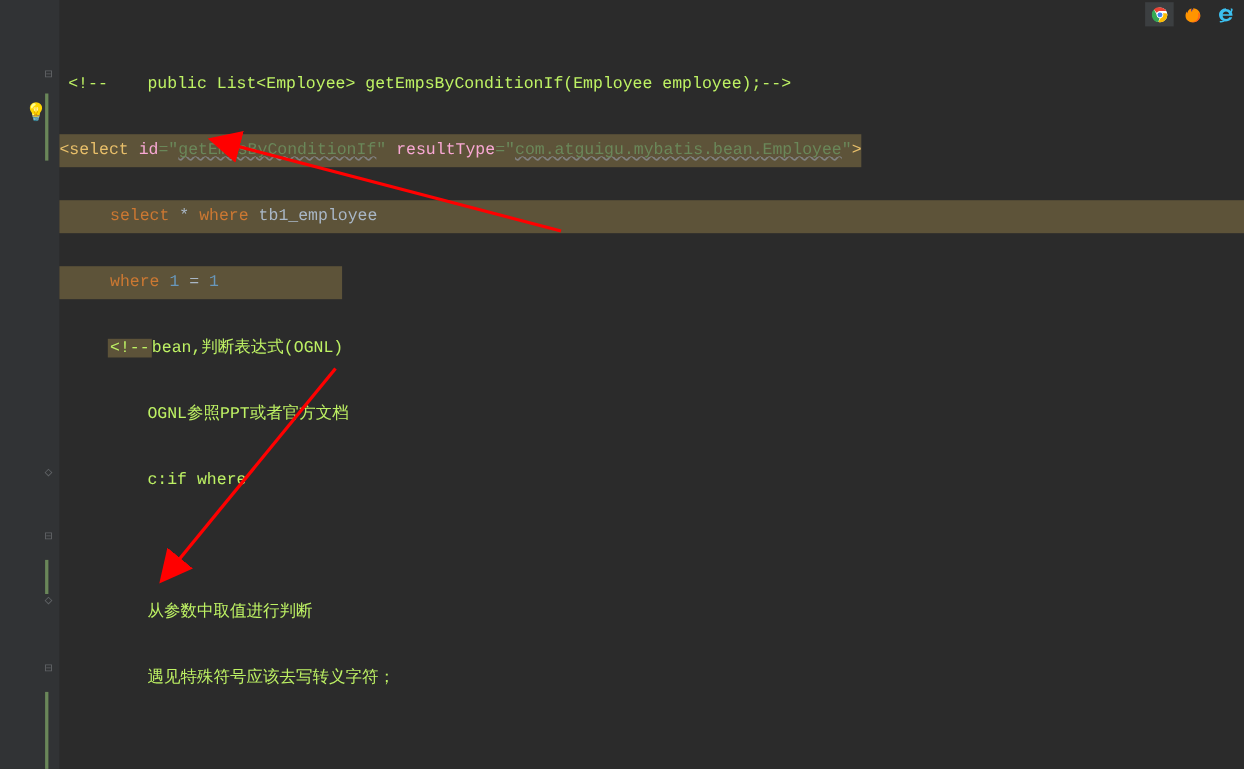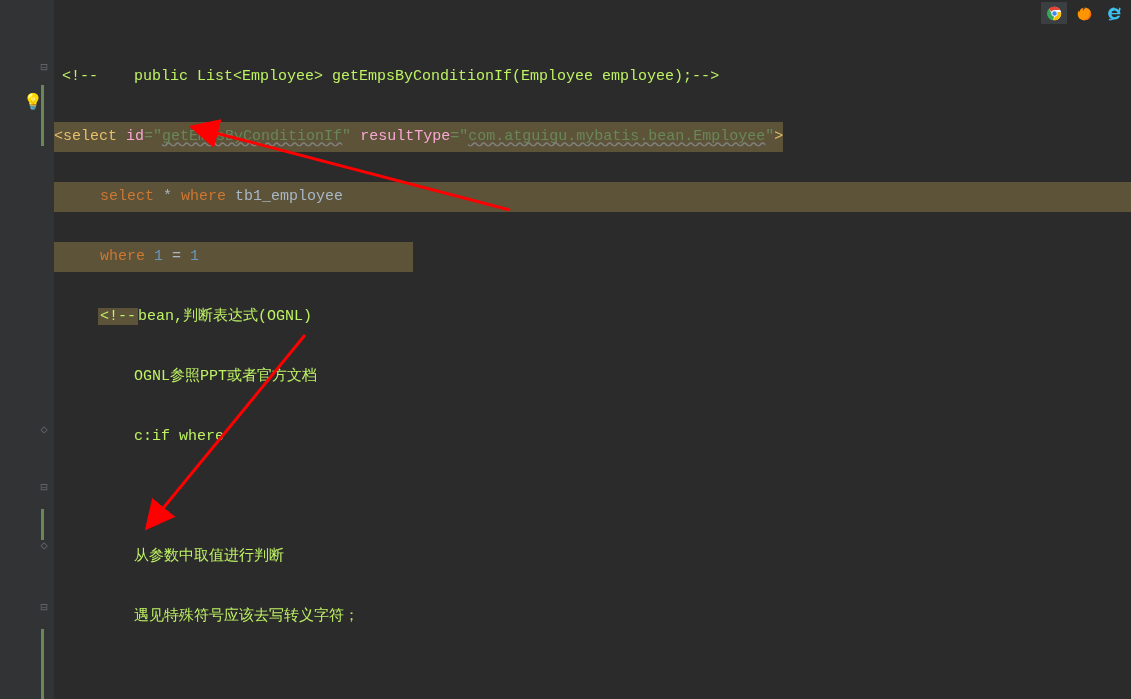--- a/index.html
+++ b/index.html
@@ -125,21 +125,21 @@
     <span class="fold" style="top:62px;">⊟</span>
     <span class="fold" style="top:424px;">◇</span>
     <span class="fold" style="top:482px;">⊟</span>
     <span class="fold" style="top:540px;">◇</span>
     <span class="fold" style="top:602px;">⊟</span>
   </div>
   <div class="code-area">
 <div class="line"><span class="comment"><span>&lt;!--</span>    <span>public List&lt;Employee&gt; getEmpsByConditionIf(Employee employee);--&gt;</span></span></div>
 <div class="line"><span style="position:absolute;left:-8px;" class="hl-tag"><span class="kw">&lt;</span><span class="kw">select</span> <span class="attr-name">id</span><span class="str">="<span class="attr-val u">getEmpsByConditionIf</span>"</span> <span class="attr-name">resultType</span><span class="str">="<span class="attr-val u">com.atguigu.mybatis.bean.Employee</span>"</span><span class="kw">&gt;</span></span></div>
 <div class="line"><span class="hl-line" style="display:inline-block;position:relative;left:-8px;padding-left:46px;width:1080px;"><span class="sql-kw">select</span> <span>*</span> <span class="sql-kw">where</span> <span>tb1_employee</span></span></div>
-<div class="line"><span class="hl-line" style="display:inline-block;position:relative;left:-8px;padding-left:46px;width:359px;"><span class="sql-kw">where</span> <span class="num">1</span> <span>=</span> <span class="num">1</span></span></div>
+<div class="line"><span class="hl-line" style="display:inline-block;position:relative;left:-8px;padding-left:46px;width:257px;"><span class="sql-kw">where</span> <span class="num">1</span> <span>=</span> <span class="num">1</span></span></div>
 <div class="line">    <span class="comment"><span class="hl-tag" style="padding:0 2px;"><span>&lt;!--</span></span><span>bean,判断表达式(OGNL)</span></span></div>
 <div class="line">        <span class="comment">OGNL参照PPT或者官方文档</span></div>
 <div class="line">        <span class="comment">c:if where</span></div>
 <div class="line"></div>
 <div class="line">        <span class="comment">从参数中取值进行判断</span></div>
 <div class="line">        <span class="comment">遇见特殊符号应该去写转义字符；</span></div>
 <div class="line"></div>
 
 
 

